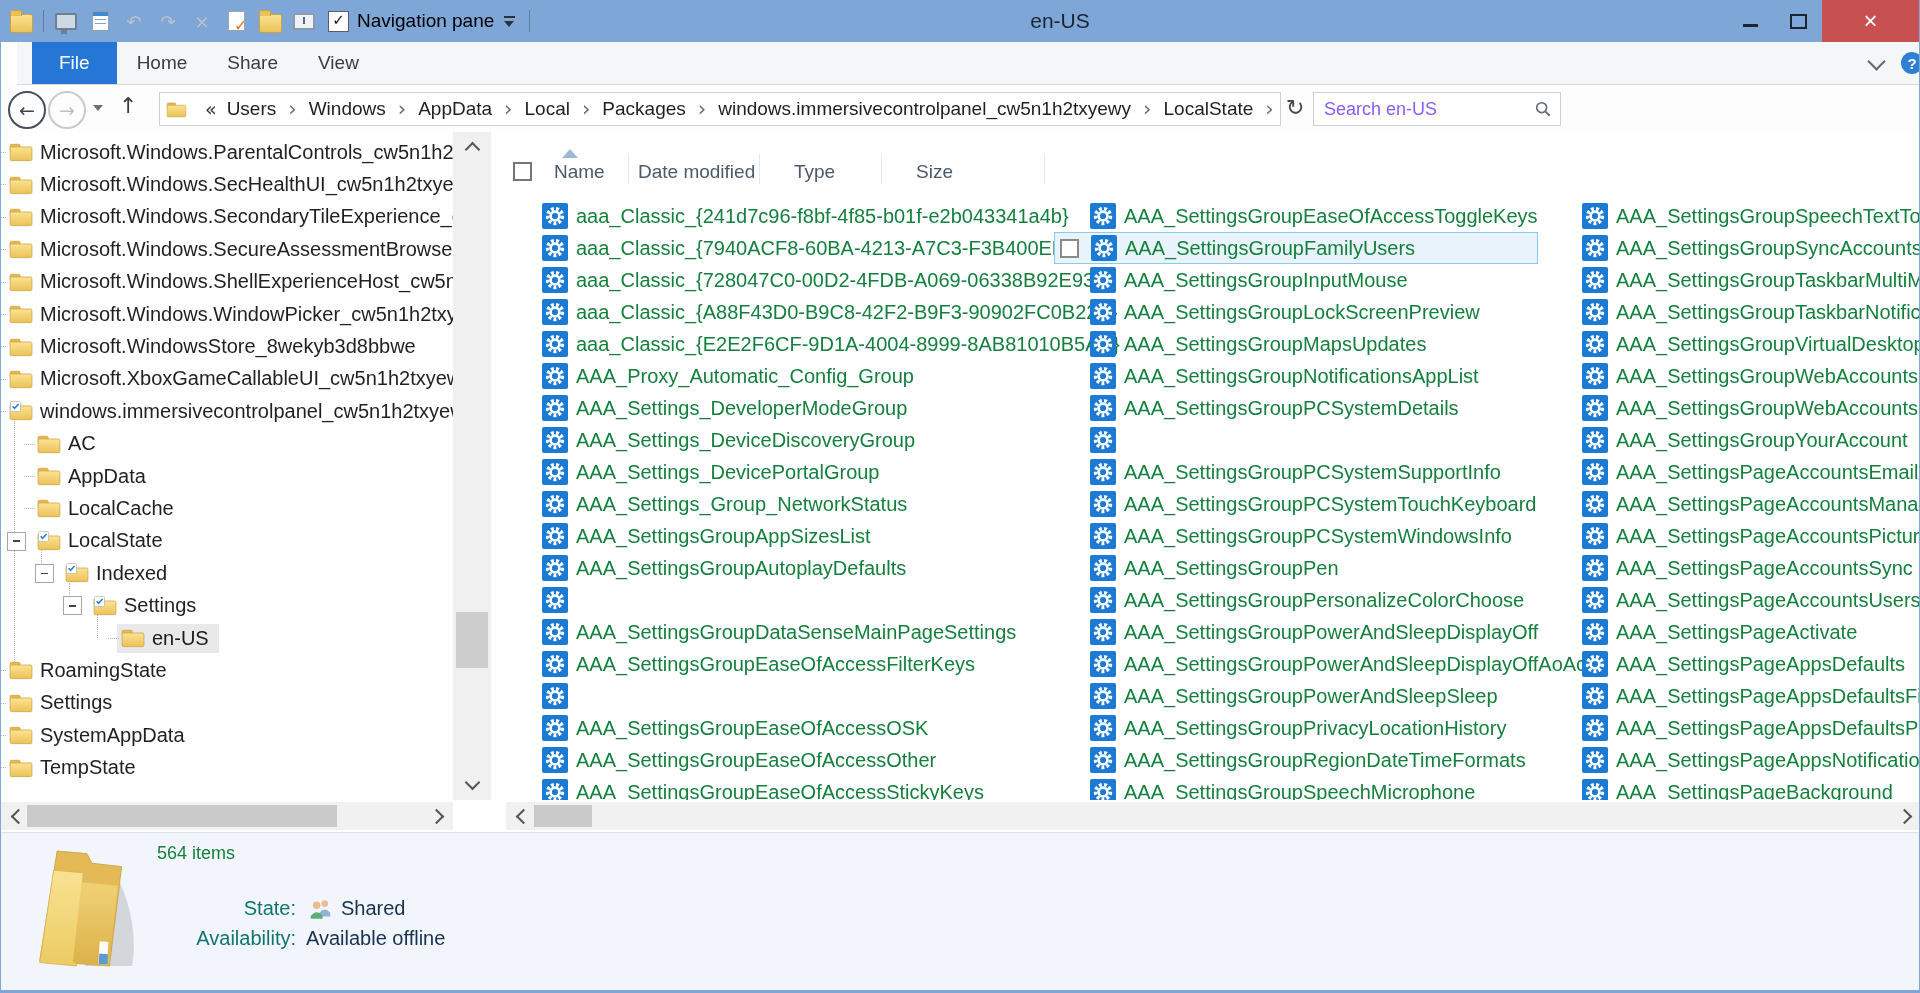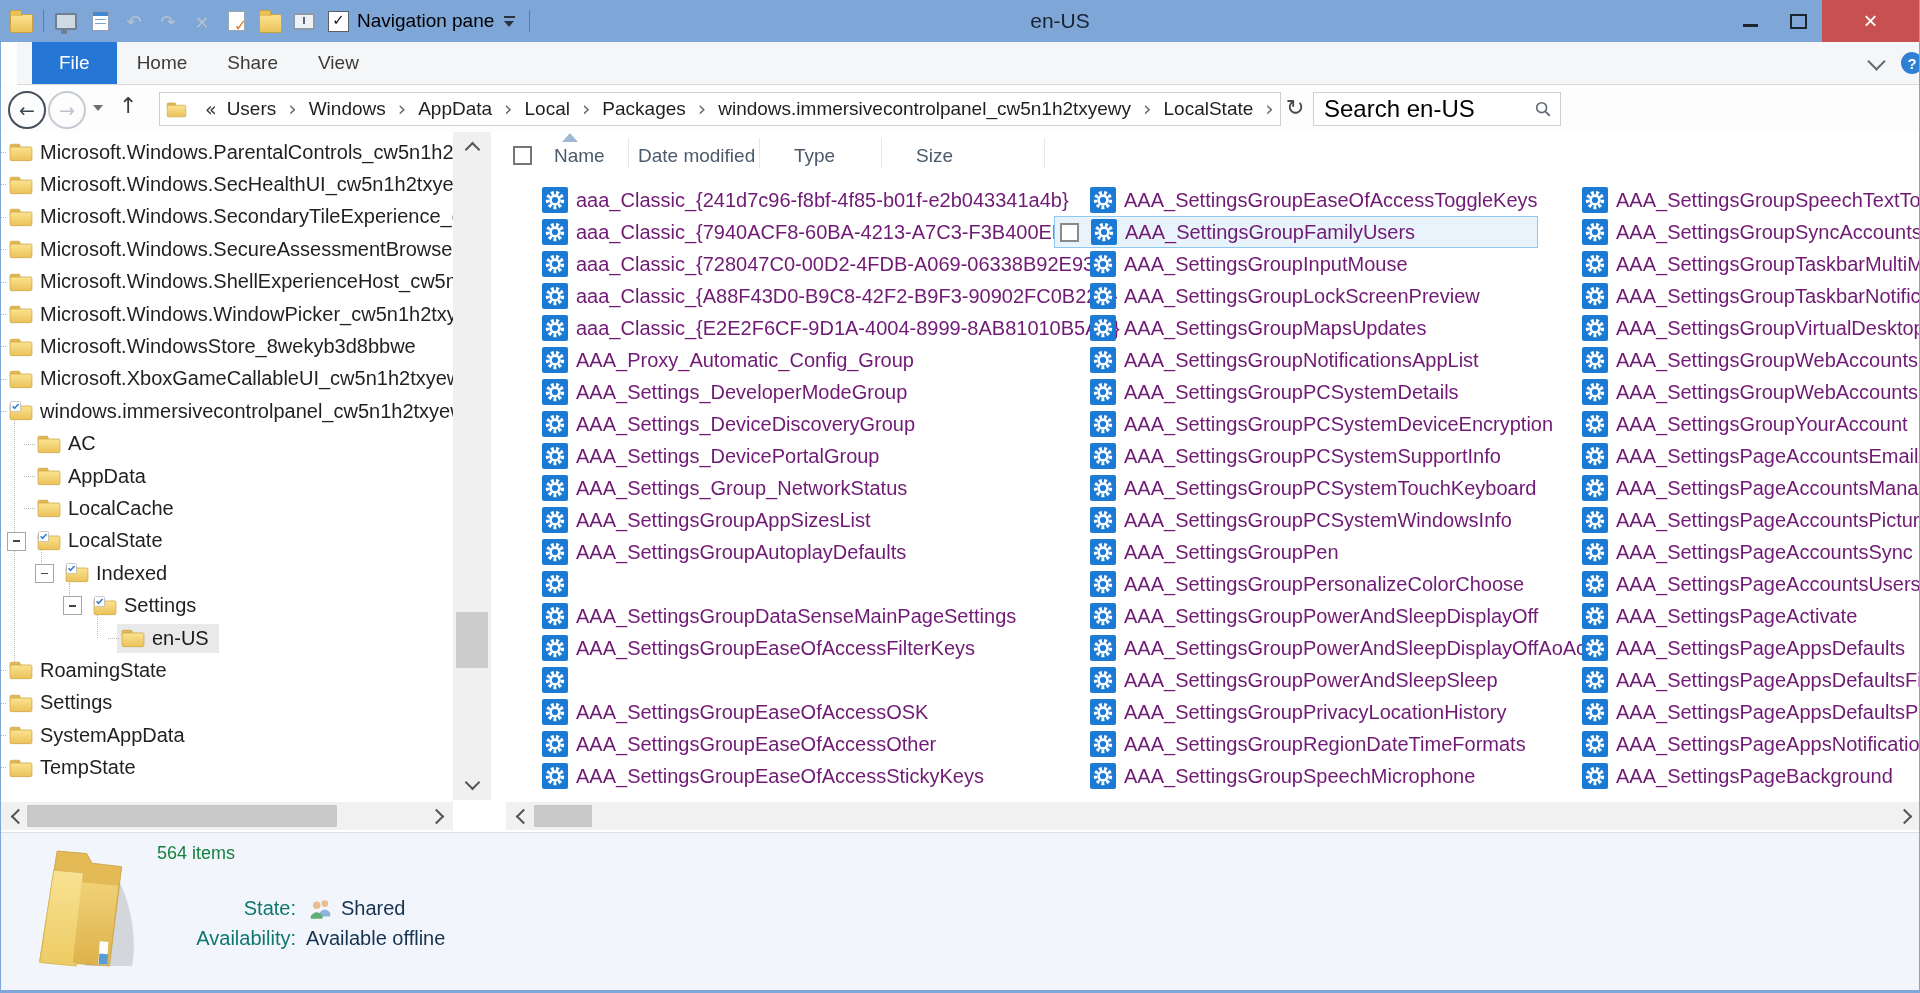--- a/index.html
+++ b/index.html
@@ -57,21 +57,21 @@
   #fwd{left:47px;border:2px solid #c5cbd2;color:#bcc3cb;}
   #addr-caret{position:absolute;left:92px;top:20px;width:0;height:0;border-left:5px solid transparent;border-right:5px solid transparent;border-top:6px solid #6f6f6f;}
   #upbtn{position:absolute;left:118px;top:8px;font-size:22px;color:#3d3d3d;}
   #addrbox{position:absolute;left:158px;top:7px;width:1120px;height:32px;background:#fff;border:1px solid #cfcfcf;display:flex;align-items:center;overflow:hidden;}
   #crumb{display:flex;align-items:center;white-space:nowrap;padding-left:8px;flex:1;}
   .crumb-seg{font-size:19px;color:#1f1f1f;padding:0 2px;}
   .crumb-sep{font-size:21px;color:#6d6d6d;padding:0 10px;line-height:1;}
   .crumb-prefix{font-size:19px;color:#3c3c3c;padding:0 8px 0 10px;}
   #refresh{position:absolute;left:1285px;top:10px;font-size:22px;color:#4a4a4a;}
   #searchbox{position:absolute;left:1312px;top:7px;width:246px;height:32px;background:#fff;border:1px solid #cfcfcf;display:flex;align-items:center;}
-  #search-text{flex:1;font-size:24px;color:#000000;padding-left:10px;}
+  #search-text{flex:1;font-size:18px;color:#8b5cf6;padding-left:10px;}
   #searchbox svg{margin-right:8px;flex:none;}
 
   
   #main{position:absolute;left:0;top:132px;width:100%;height:668px;background:#fff;}
   #tree{position:absolute;left:0;top:0;width:452px;height:668px;overflow:hidden;}
   .tree-row{position:relative;height:32.4px;display:flex;align-items:center;white-space:nowrap;}
   .tree-rows{position:absolute;left:0;top:4px;right:0;}
   .t-label{font-size:20px;color:#211f1f;margin-left:7px;}
   .ticon{flex:none;display:flex;}
   .expander{position:absolute;width:17px;height:17px;border:1px solid #a6a6a6;background:#fff;top:7px;display:flex;align-items:center;justify-content:center;}
@@ -85,32 +85,32 @@
   #vscroll{position:absolute;left:452px;top:0;width:38px;height:668px;background:#f0f0f0;}
   .sbtn{position:absolute;left:0;width:38px;height:30px;display:flex;align-items:center;justify-content:center;}
   .chev{width:9px;height:9px;border-right:2px solid #555;border-bottom:2px solid #555;}
   .chev.up{transform:rotate(-135deg);margin-top:5px;}
   .chev.down{transform:rotate(45deg);margin-bottom:5px;}
   .chev.left{transform:rotate(135deg);margin-left:4px;}
   .chev.right{transform:rotate(-45deg);margin-right:4px;}
   #vthumb{position:absolute;left:3px;top:480px;width:32px;height:56px;background:#cdcdcd;}
 
   
-  #list{position:absolute;left:505px;top:0;width:1415px;height:668px;overflow:hidden;}
+  #list{position:absolute;left:505px;top:16px;width:1415px;height:668px;overflow:hidden;}
   #lheader{position:absolute;left:0;top:0;width:100%;height:46px;}
   #hcheck{position:absolute;left:7px;top:14px;width:19px;height:19px;background:#fff;border:2px solid #767676;box-sizing:border-box;}
   .hlabel{position:absolute;top:13px;font-size:19px;color:#4a5a6a;}
   #h-name{left:48px;}#h-date{left:132px;}#h-type{left:288px;}#h-size{left:410px;}
   .hsep{position:absolute;top:6px;height:30px;width:1px;background:#e3e8ee;}
   #sorttri{position:absolute;left:56px;top:1px;width:0;height:0;border-left:8px solid transparent;border-right:8px solid transparent;border-bottom:9px solid #9fb8d4;}
   .fcol{position:absolute;top:52px;}
   .item{height:32px;display:flex;align-items:center;box-sizing:border-box;}
   .cbslot{width:36px;flex:none;display:flex;align-items:center;}
   .item .gear{flex:none;display:flex;margin-right:8px;}
-  .ilabel{font-size:20px;color:#701a75;white-space:nowrap;}
+  .ilabel{font-size:20px;color:#15803d;white-space:nowrap;}
   .item.sel{background:#e8f3fc;border:1px solid #8ec8f0;margin-right:8px;}
   .item.sel .cbslot .cbx{width:19px;height:19px;background:#fff;border:2px solid #8a8a8a;box-sizing:border-box;margin-left:5px;}
 
   
   #hscrolls{position:absolute;left:0;top:800px;width:100%;height:32px;background:#fff;}
   .hbar{position:absolute;top:2px;height:28px;background:#f1f1f1;}
   #hbar-tree{left:0;width:452px;}
   #hbar-list{left:505px;width:1415px;}
   .hbtn{position:absolute;top:0;width:30px;height:28px;display:flex;align-items:center;justify-content:center;}
   .hthumb{position:absolute;top:3px;height:22px;background:#c9c9c9;}
@@ -787,21 +787,20 @@
             </div>
             <div class="item">
               <span class="cbslot"></span>
               <span class="gear">
                 <svg width="26" height="26" viewBox="0 0 26 26">
                   <rect width="26" height="26" rx="2" fill="#1b7ad3"></rect>
                   <circle cx="13" cy="13" r="7.4" fill="none" stroke="#fff" stroke-width="3.6" stroke-dasharray="2.9 2.2"></circle>
                   <circle cx="13" cy="13" r="4.4" fill="none" stroke="#fff" stroke-width="2.6"></circle>
                 </svg>
               </span>
-              <span class="ilabel">AAA_SettingsGroupPCSystemDeviceEncryption</span>
             </div>
             <div class="item">
               <span class="cbslot"></span>
               <span class="gear">
                 <svg width="26" height="26" viewBox="0 0 26 26">
                   <rect width="26" height="26" rx="2" fill="#1b7ad3"></rect>
                   <circle cx="13" cy="13" r="7.4" fill="none" stroke="#fff" stroke-width="3.6" stroke-dasharray="2.9 2.2"></circle>
                   <circle cx="13" cy="13" r="4.4" fill="none" stroke="#fff" stroke-width="2.6"></circle>
                 </svg>
               </span>

